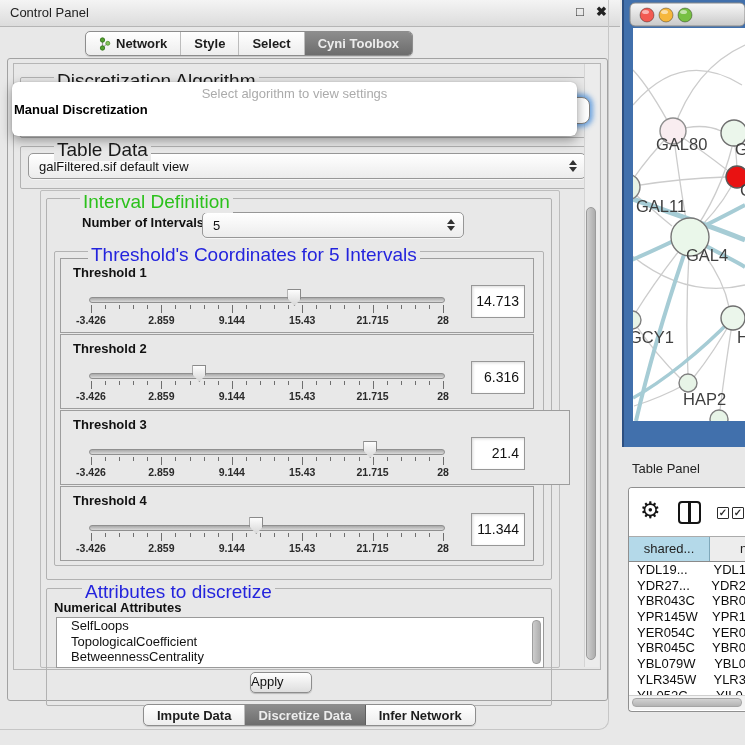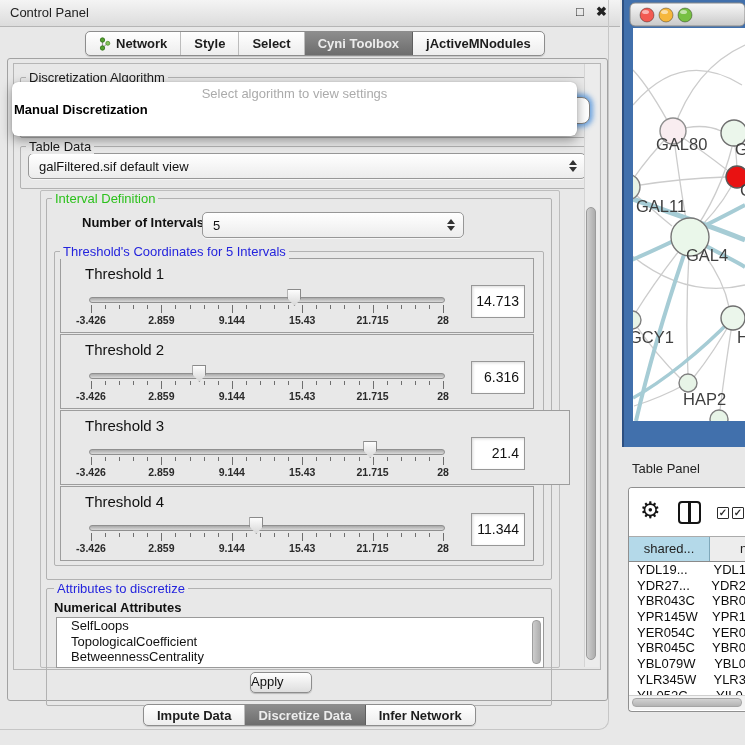--- a/index.html
+++ b/index.html
@@ -21,21 +21,21 @@
     background:linear-gradient(#ffffff,#ededed);height:23px;box-shadow:0 1px 1px rgba(0,0,0,.15);}
   .seg-tab{display:flex;align-items:center;gap:5px;padding:0 13px;font-size:13px;
     font-weight:600;color:#1c1c1c;border-right:1px solid #bcbcbc;white-space:nowrap;}
   .seg-tab:last-child{border-right:none;}
   .seg-tab.sel{background:linear-gradient(#8d8d8d,#6d6d6d);color:#ededed;border-right-color:#5f5f5f;}
 
   
   .frameA{left:7px;top:58px;width:599px;height:641px;border:1px solid #a2a2a2;border-radius:3px;}
   .frameB{left:13px;top:63px;width:586px;height:605px;border:1px solid #b6b6b6;overflow:hidden;}
   .group{border:1px solid #b2b2b2;border-radius:2px;}
-  .gtitle{position:absolute;font-size:13px;background:#e8e8e8;padding:0 3px;white-space:nowrap;z-index:3;}
+  .gtitle{position:absolute;font-size:19px;background:#e8e8e8;padding:0 3px;white-space:nowrap;z-index:3;margin-left:28px;}
   .gtitle.green{color:#2cc11c;}
   .gtitle.blue{color:#2424dd;}
   .gtitle.dark{color:#1a1a1a;}
 
   
   .combo{background:linear-gradient(#ffffff,#ececec);border:1px solid #979797;border-radius:5px;
     font-size:13px;color:#111;display:flex;align-items:center;box-shadow:0 1px 0 rgba(255,255,255,.6);}
   .combo .ctext{padding-left:10px;flex:1;}
   .spin{width:9px;margin-right:8px;display:flex;flex-direction:column;align-items:center;gap:2px;}
   .spin .up{width:0;height:0;border-left:4px solid transparent;border-right:4px solid transparent;
@@ -49,21 +49,21 @@
 
   
   .popup{left:12px;top:82px;width:565px;height:54px;background:#fff;border-radius:6px;
     box-shadow:0 4px 12px rgba(0,0,0,.4), 0 0 1px rgba(0,0,0,.3);z-index:50;font-size:13px;}
   .popup .p0{position:absolute;left:0;right:0;top:4px;text-align:center;color:#ababab;}
   .popup .p1{position:absolute;left:2px;top:20px;font-weight:bold;color:#000;}
   .popup .p2{position:absolute;left:2px;top:36px;color:#111;}
 
   
   .tpanel{position:absolute;left:60px;width:472px;height:73px;border:1px solid #9d9d9d;background:#e8e8e8;}
-  .tlabel{position:absolute;left:24px;top:6px;font-weight:normal;font-size:15px;color:#111;}
+  .tlabel{position:absolute;left:12px;top:6px;font-weight:bold;font-size:13px;color:#111;}
   .track{position:absolute;left:28px;top:38px;width:356px;height:6px;border-radius:3px;
     background:linear-gradient(#a9a9a9,#dadada);border:1px solid #8f8f8f;box-sizing:border-box;}
   .thumb{position:absolute;top:30px;width:14px;height:17px;
     background:linear-gradient(#fdfdfd,#d8d8d8);border:1px solid #8a8a8a;box-sizing:border-box;
     clip-path:polygon(0 0,100% 0,100% 55%,50% 100%,0 55%);}
   .tick{position:absolute;width:1px;background:#6e6e6e;}
   .ticklbl{position:absolute;top:55px;width:60px;margin-left:-30px;text-align:center;
     font-size:10.5px;font-weight:bold;color:#2a2a2a;}
   .vbox{position:absolute;left:410px;top:26px;width:54px;height:33px;background:#fff;
     border:1px solid #979797;box-sizing:border-box;box-shadow:inset 1px 1px 3px rgba(0,0,0,.15);}
@@ -134,23 +134,20 @@
       <span>Network</span>
     </div>
     <div class="seg-tab">
       <span>Style</span>
     </div>
     <div class="seg-tab">
       <span>Select</span>
     </div>
     <div class="seg-tab sel">
       <span>Cyni Toolbox</span>
-    </div>
-    <div class="seg-tab">
-      <span>jActiveMNodules</span>
     </div>
   </div>
 
 <div class="abs frameA"></div>
 <div class="abs frameB"></div>
 
 <div class="abs group" style="left:20px;top:77px;width:572px;height:59px"></div>
 <div class="abs gtitle dark" style="left:26px;top:70px;height:12px;overflow:hidden">Discretization Algorithm</div>
 <div class="abs ringcombo"></div>
 

